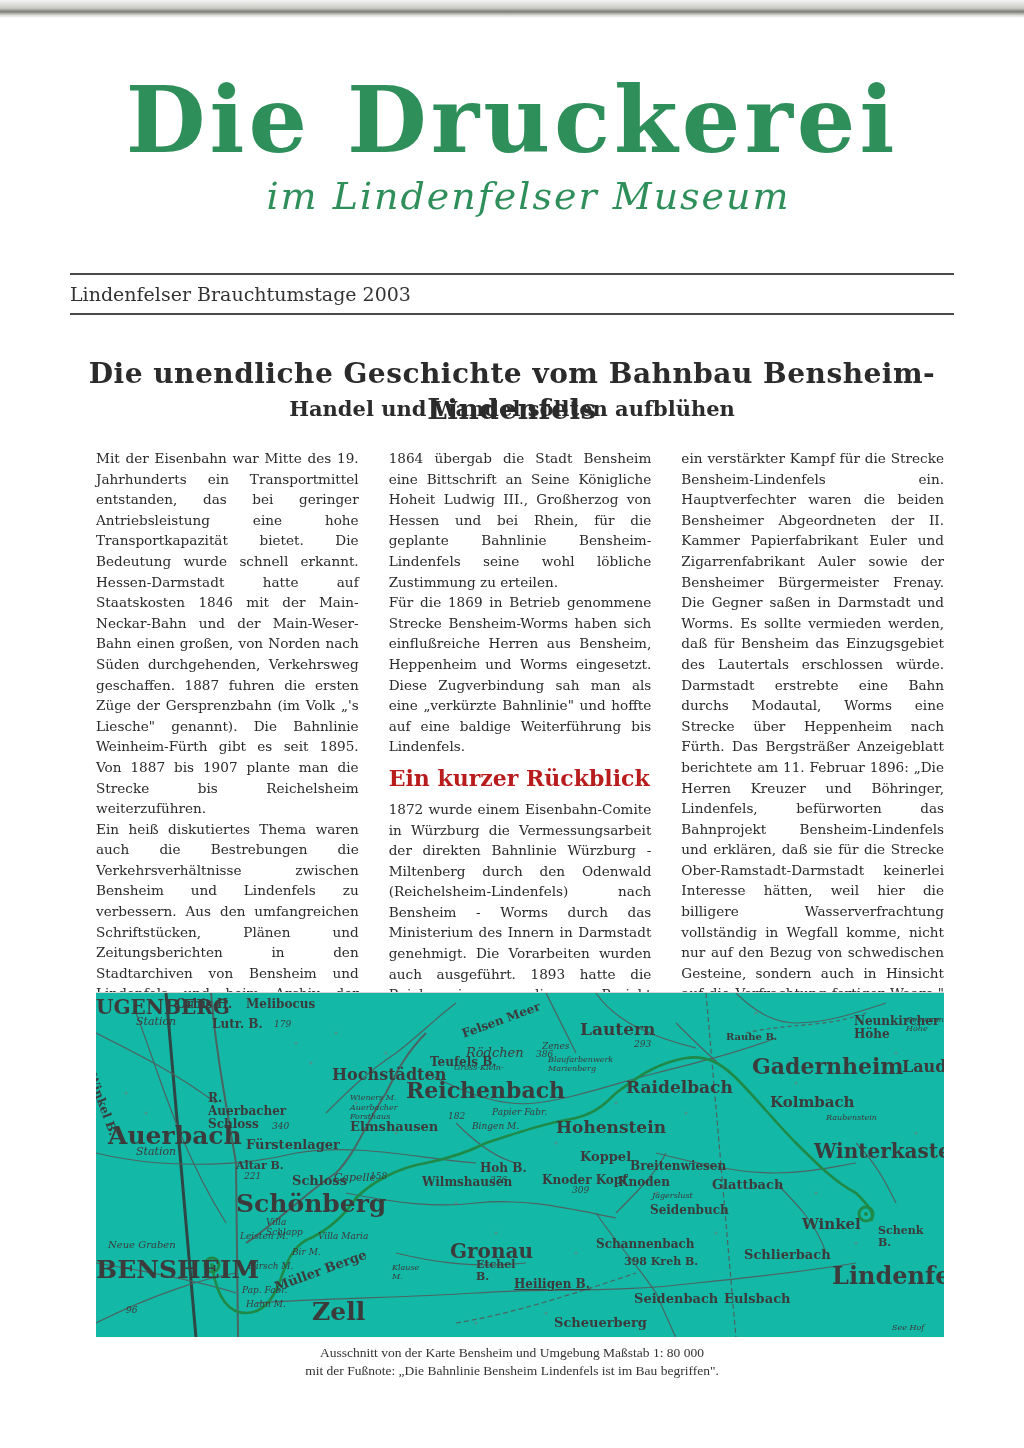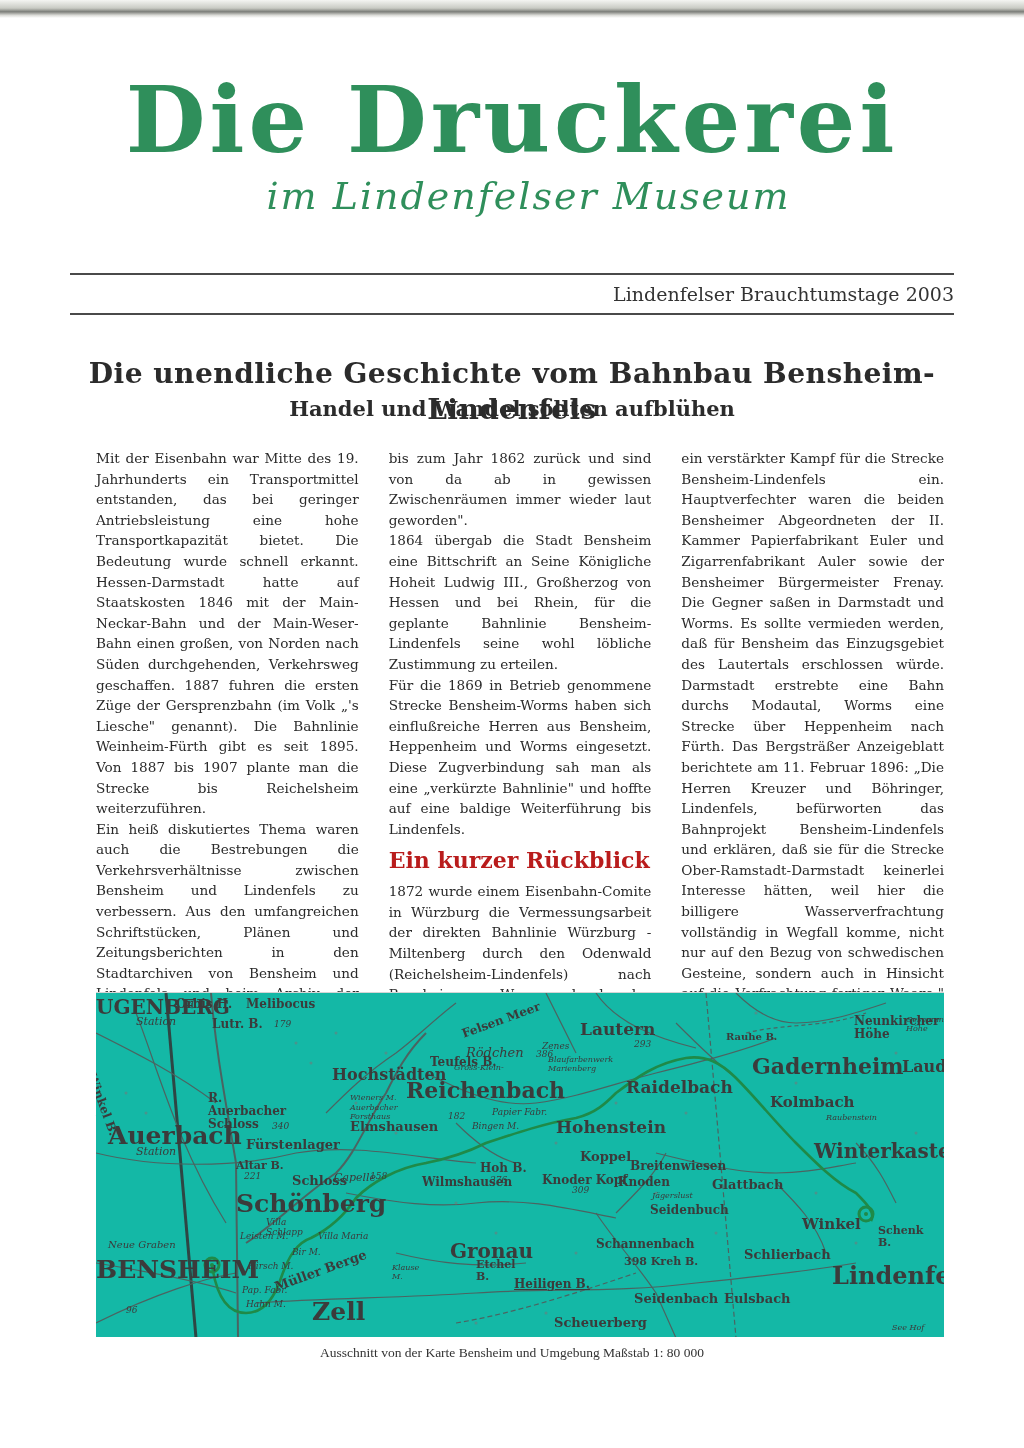--- a/index.html
+++ b/index.html
@@ -19,21 +19,21 @@
   .masthead .subtitle {
     margin-top: 4px; font-family: "DejaVu Serif", serif; font-size: 38px; line-height: 44px;
     color: #2f8f5b; letter-spacing: 2px; font-style: italic; padding-left: 33px;
   }
 
   .rule { position: absolute; left: 70px; width: 884px; height: 2px; background: #4a4a4a; }
   .rule.r1 { top: 273px; }
   .rule.r2 { top: 313px; }
 
   .event-line {
-    position: absolute; left: 70px; top: 280px; width: 884px; text-align: right;
+    position: absolute; left: 70px; top: 280px; width: 884px; text-align: left;
     font-family: "DejaVu Serif", serif; font-size: 19px; line-height: 28px; color: #333;
   }
 
   .headline {
     position: absolute; left: 70px; top: 356px; width: 884px; text-align: center;
     font-family: "DejaVu Serif", serif; font-weight: bold; font-size: 28px; line-height: 36px; color: #2b2b2b;
     letter-spacing: 0.5px;
   }
   .subheadline {
     position: absolute; left: 70px; top: 394px; width: 884px; text-align: center;
@@ -82,21 +82,20 @@
 <h1 class="headline">Die unendliche Geschichte vom Bahnbau Bensheim-Lindenfels</h1>
 <div class="subheadline">Handel und Wandel sollten aufblühen</div>
 
 <section class="columns">
   <div class="col">
     <p>Mit der Eisenbahn war Mitte des 19. Jahrhunderts ein Transportmittel entstanden, das bei geringer Antriebsleistung eine hohe Transportkapazität bietet. Die Bedeutung wurde schnell erkannt. Hessen-Darmstadt hatte auf Staatskosten 1846 mit der Main-Neckar-Bahn und der Main-Weser-Bahn einen großen, von Norden nach Süden durchgehenden, Verkehrsweg geschaffen. 1887 fuhren die ersten Züge der Gersprenzbahn (im Volk „'s Liesche" genannt). Die Bahnlinie Weinheim-Fürth gibt es seit 1895. Von 1887 bis 1907 plante man die Strecke bis Reichelsheim weiterzuführen.</p>
     <p>Ein heiß diskutiertes Thema waren auch die Bestrebungen die Verkehrsverhältnisse zwischen Bensheim und Lindenfels zu verbessern. Aus den umfangreichen Schriftstücken, Plänen und Zeitungsberichten in den Stadtarchiven von Bensheim und Lindenfels und beim Archiv der Gemeinde Lautertal ist zu ersehen, daß viel Zeit, Geld und Arbeitskraft in dieses groß angelegte Vorhaben hineingesteckt wurde.</p>
     <p>„Die ersten Bestrebungen eine Bahn von Bensheim nach Lindenfels zu führen reichen</p>
   </div>
   <div class="col">
-    <p>bis zum Jahr 1862 zurück und sind von da ab in gewissen Zwischenräumen immer wieder laut geworden".</p>
     <p>1864 übergab die Stadt Bensheim eine Bittschrift an Seine Königliche Hoheit Ludwig III., Großherzog von Hessen und bei Rhein, für die geplante Bahnlinie Bensheim-Lindenfels seine wohl löbliche Zustimmung zu erteilen.</p>
     <p>Für die 1869 in Betrieb genommene Strecke Bensheim-Worms haben sich einflußreiche Herren aus Bensheim, Heppenheim und Worms eingesetzt. Diese Zugverbindung sah man als eine „verkürzte Bahnlinie" und hoffte auf eine baldige Weiterführung bis Lindenfels.</p>
     <h2>Ein kurzer Rückblick</h2>
     <p>1872 wurde einem Eisenbahn-Comite in Würzburg die Vermessungsarbeit der direkten Bahnlinie Würzburg - Miltenberg durch den Odenwald (Reichelsheim-Lindenfels) nach Bensheim - Worms durch das Ministerium des Innern in Darmstadt genehmigt. Die Vorarbeiten wurden auch ausgeführt. 1893 hatte die Reichsregierung dieses Projekt jedoch abgelehnt. Nun setzte</p>
   </div>
   <div class="col">
     <p>ein verstärkter Kampf für die Strecke Bensheim-Lindenfels ein. Hauptverfechter waren die beiden Bensheimer Abgeordneten der II. Kammer Papierfabrikant Euler und Zigarrenfabrikant Auler sowie der Bensheimer Bürgermeister Frenay. Die Gegner saßen in Darmstadt und Worms. Es sollte vermieden werden, daß für Bensheim das Einzugsgebiet des Lautertals erschlossen würde. Darmstadt erstrebte eine Bahn durchs Modautal, Worms eine Strecke über Heppenheim nach Fürth. Das Bergsträßer Anzeigeblatt berichtete am 11. Februar 1896: „Die Herren Kreuzer und Böhringer, Lindenfels, befürworten das Bahnprojekt Bensheim-Lindenfels und erklären, daß sie für die Strecke Ober-Ramstadt-Darmstadt keinerlei Interesse hätten, weil hier die billigere Wasserverfrachtung vollständig in Wegfall komme, nicht nur auf den Bezug von schwedischen Gesteine, sondern auch in Hinsicht auf die Verfrachtung fertiger Waare." - „Durch seinen Bürgermeister (Schnellbächer) hat Lindenfels lauten Protest gegen die beabsichtigte Vergewaltigung erhoben und aufs Bestimmteste erklärt, daß es nur für</p>
   </div>
 </section>
 
@@ -247,13 +246,14 @@
   <span class="place sm" style="left:730px;top:120px;font-size:8px;">Raubenstein</span>
   <span class="place xl" style="left:718px;top:146px;font-size:20px;">Winterkasten</span>
   <span class="place md" style="left:758px;top:22px;font-size:12px;width:70px;white-space:normal;line-height:13px;">Neunkircher Höhe</span>
   <span class="place sm" style="left:810px;top:0px;font-size:8px;width:36px;white-space:normal;line-height:9px;margin-top:22px;">Gesmann Höhe</span>
   <span class="place lg" style="left:806px;top:64px;font-size:16px;">Laude</span>
   <span class="place sm" style="left:796px;top:330px;font-size:8px;">See Hof</span>
 </figure>
 
 <figcaption class="caption">
   <div>Ausschnitt von der Karte Bensheim und Umgebung Maßstab 1: 80 000</div>
+  <div>mit der Fußnote: „Die Bahnlinie Bensheim Lindenfels ist im Bau begriffen".</div>
 </figcaption>
 
 </body></html>

